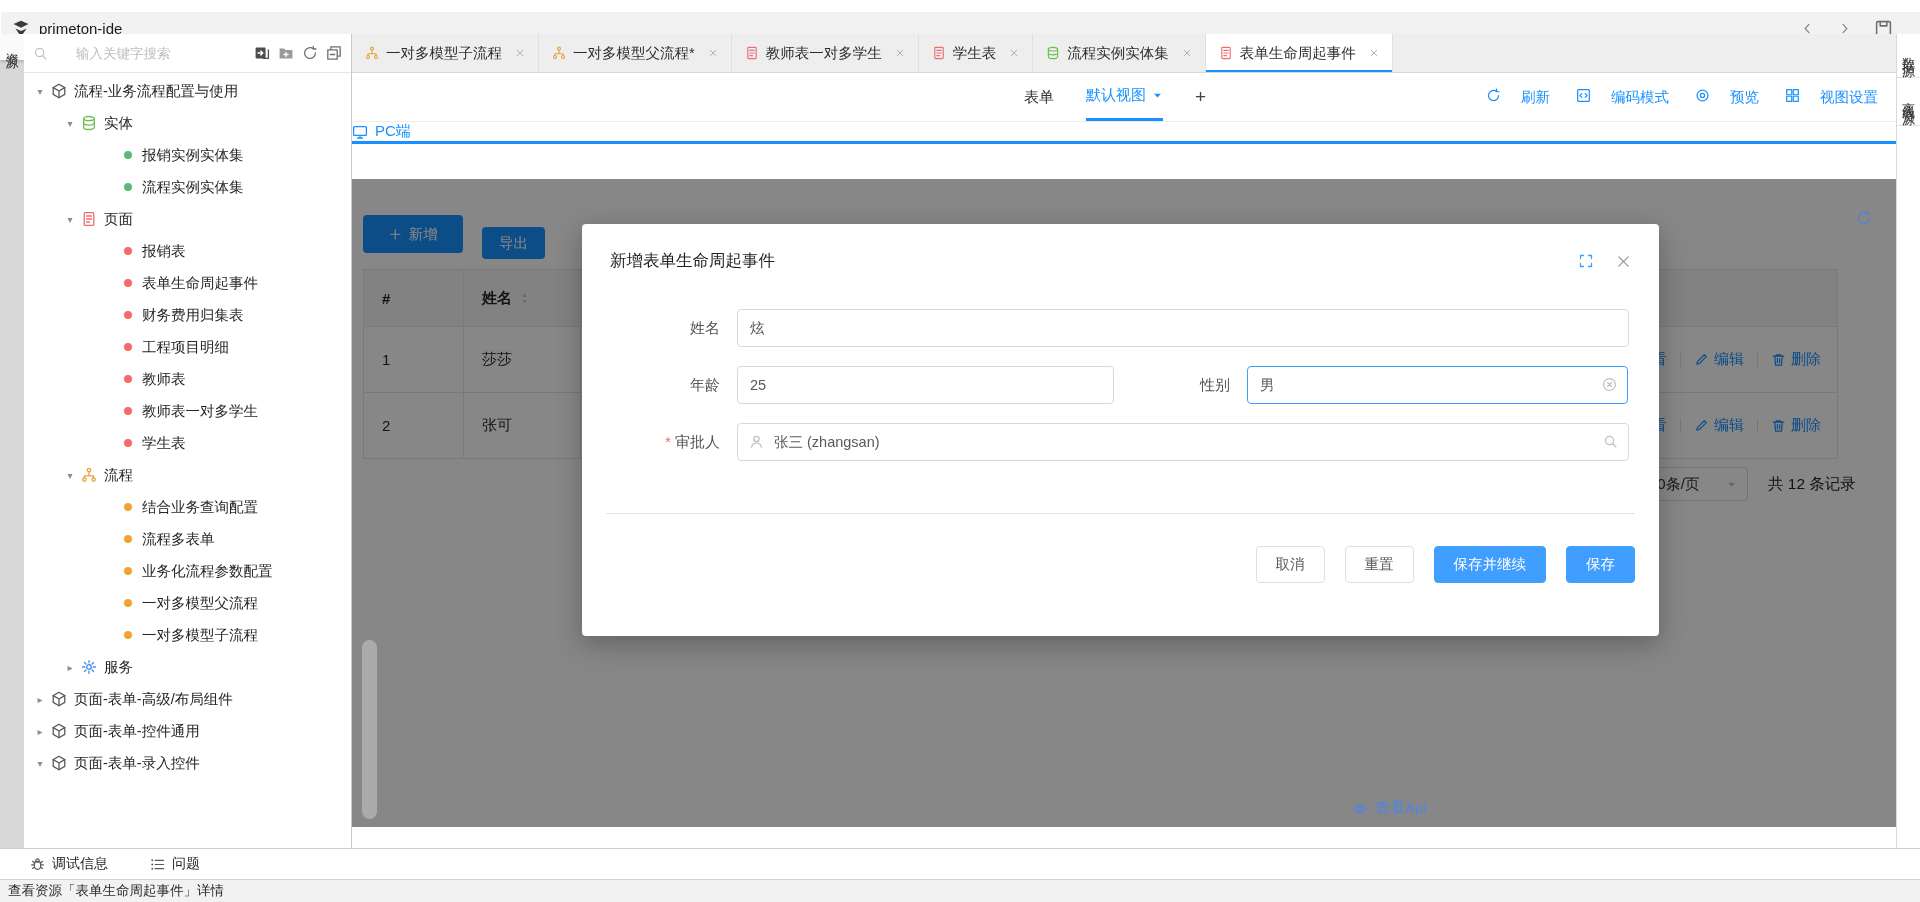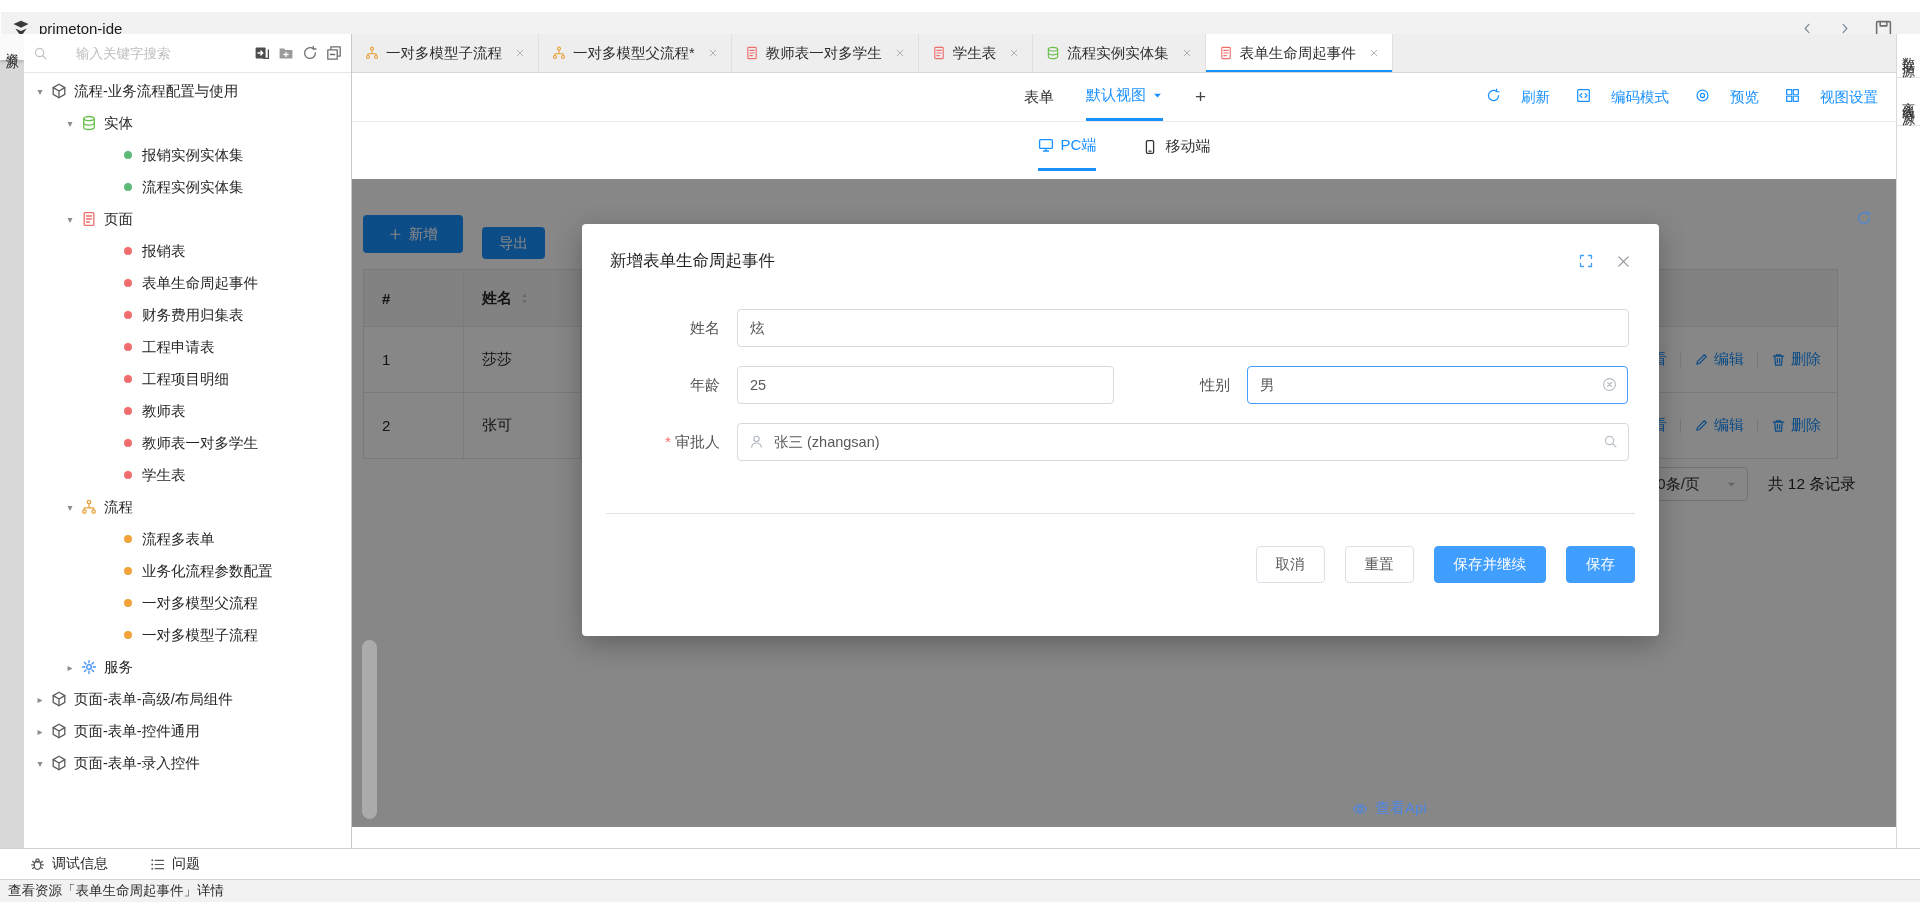--- a/index.html
+++ b/index.html
@@ -66,21 +66,21 @@
   .vb-side { flex:1; }
   .vb-center { display:flex; align-items:stretch; gap:32px; }
   .vb-item { display:inline-flex; align-items:center; font-size:15px; color:#333; cursor:pointer; }
   .vb-view { color:#1890ff; border-bottom:3px solid #1890ff; gap:6px; }
   .vb-view .ic { font-size:11px; }
   .vb-add { font-size:19px; color:#444; }
   .vb-right { flex:1; display:flex; align-items:center; justify-content:flex-end; gap:26px; padding-right:18px; }
   .vb-act { display:flex; align-items:flex-start; gap:20px; color:#1890ff; font-size:14.5px; cursor:pointer;font-family:Liberation Mono, monospace; }
   .vb-act .ic { font-size:15px; }
 
-  .devicebar { height:49px; display:flex; justify-content:center; gap:46px; }
+  .devicebar { height:49px; display:flex; justify-content:flex-start; gap:46px;flex-direction:column; }
   .dev-tab { display:flex; align-items:center; gap:7px; font-size:15px; color:#333; cursor:pointer; }
   .dev-tab .ic { font-size:16px; }
   .dev-tab.active { color:#1890ff; border-bottom:3px solid #1890ff; }
 
   .content { position:relative; height:677px; }
   .work { position:absolute; left:0; right:0; top:8px; bottom:21px; background:#fff; overflow:hidden; z-index:1; }
   .mask { position:absolute; left:0; right:0; top:8px; bottom:21px; background:rgba(0,0,0,0.47); z-index:5; }
 
   .btn { position:absolute; border:none; border-radius:4px; background:#1890ff; color:#fff; font-size:14.5px;
     font-family:inherit; cursor:pointer; display:flex; align-items:center; justify-content:center; gap:6px; }
@@ -282,25 +282,20 @@
         <span class="tree-label">表单生命周起事件</span>
       </div>
       <div class="tree-row lv2">
         <span class="tw"></span>
         <span class="dot dot-red"></span>
         <span class="tree-label">财务费用归集表</span>
       </div>
       <div class="tree-row lv2">
         <span class="tw"></span>
         <span class="dot dot-red"></span>
-        <span class="tree-label">工程申请表</span>
-      </div>
-      <div class="tree-row lv2">
-        <span class="tw"></span>
-        <span class="dot dot-red"></span>
         <span class="tree-label">工程项目明细</span>
       </div>
       <div class="tree-row lv2">
         <span class="tw"></span>
         <span class="dot dot-red"></span>
         <span class="tree-label">教师表</span>
       </div>
       <div class="tree-row lv2">
         <span class="tw"></span>
         <span class="dot dot-red"></span>
@@ -315,20 +310,25 @@
         <span class="tw">▾</span>
         <span class="ic tree-ic ic-flow">
           <svg viewBox="0 0 16 16">
             <circle cx="8" cy="3" r="1.7"></circle>
             <circle cx="3.4" cy="12.6" r="1.7"></circle>
             <circle cx="12.6" cy="12.6" r="1.7"></circle>
             <path d="M8 4.7v3.2M3.4 10.9V8.8h9.2v2.1"></path>
           </svg>
         </span>
         <span class="tree-label">流程</span>
+      </div>
+      <div class="tree-row lv2">
+        <span class="tw"></span>
+        <span class="dot dot-orange"></span>
+        <span class="tree-label">结合业务查询配置</span>
       </div>
       <div class="tree-row lv2">
         <span class="tw"></span>
         <span class="dot dot-orange"></span>
         <span class="tree-label">流程多表单</span>
       </div>
       <div class="tree-row lv2">
         <span class="tw"></span>
         <span class="dot dot-orange"></span>
         <span class="tree-label">业务化流程参数配置</span>

